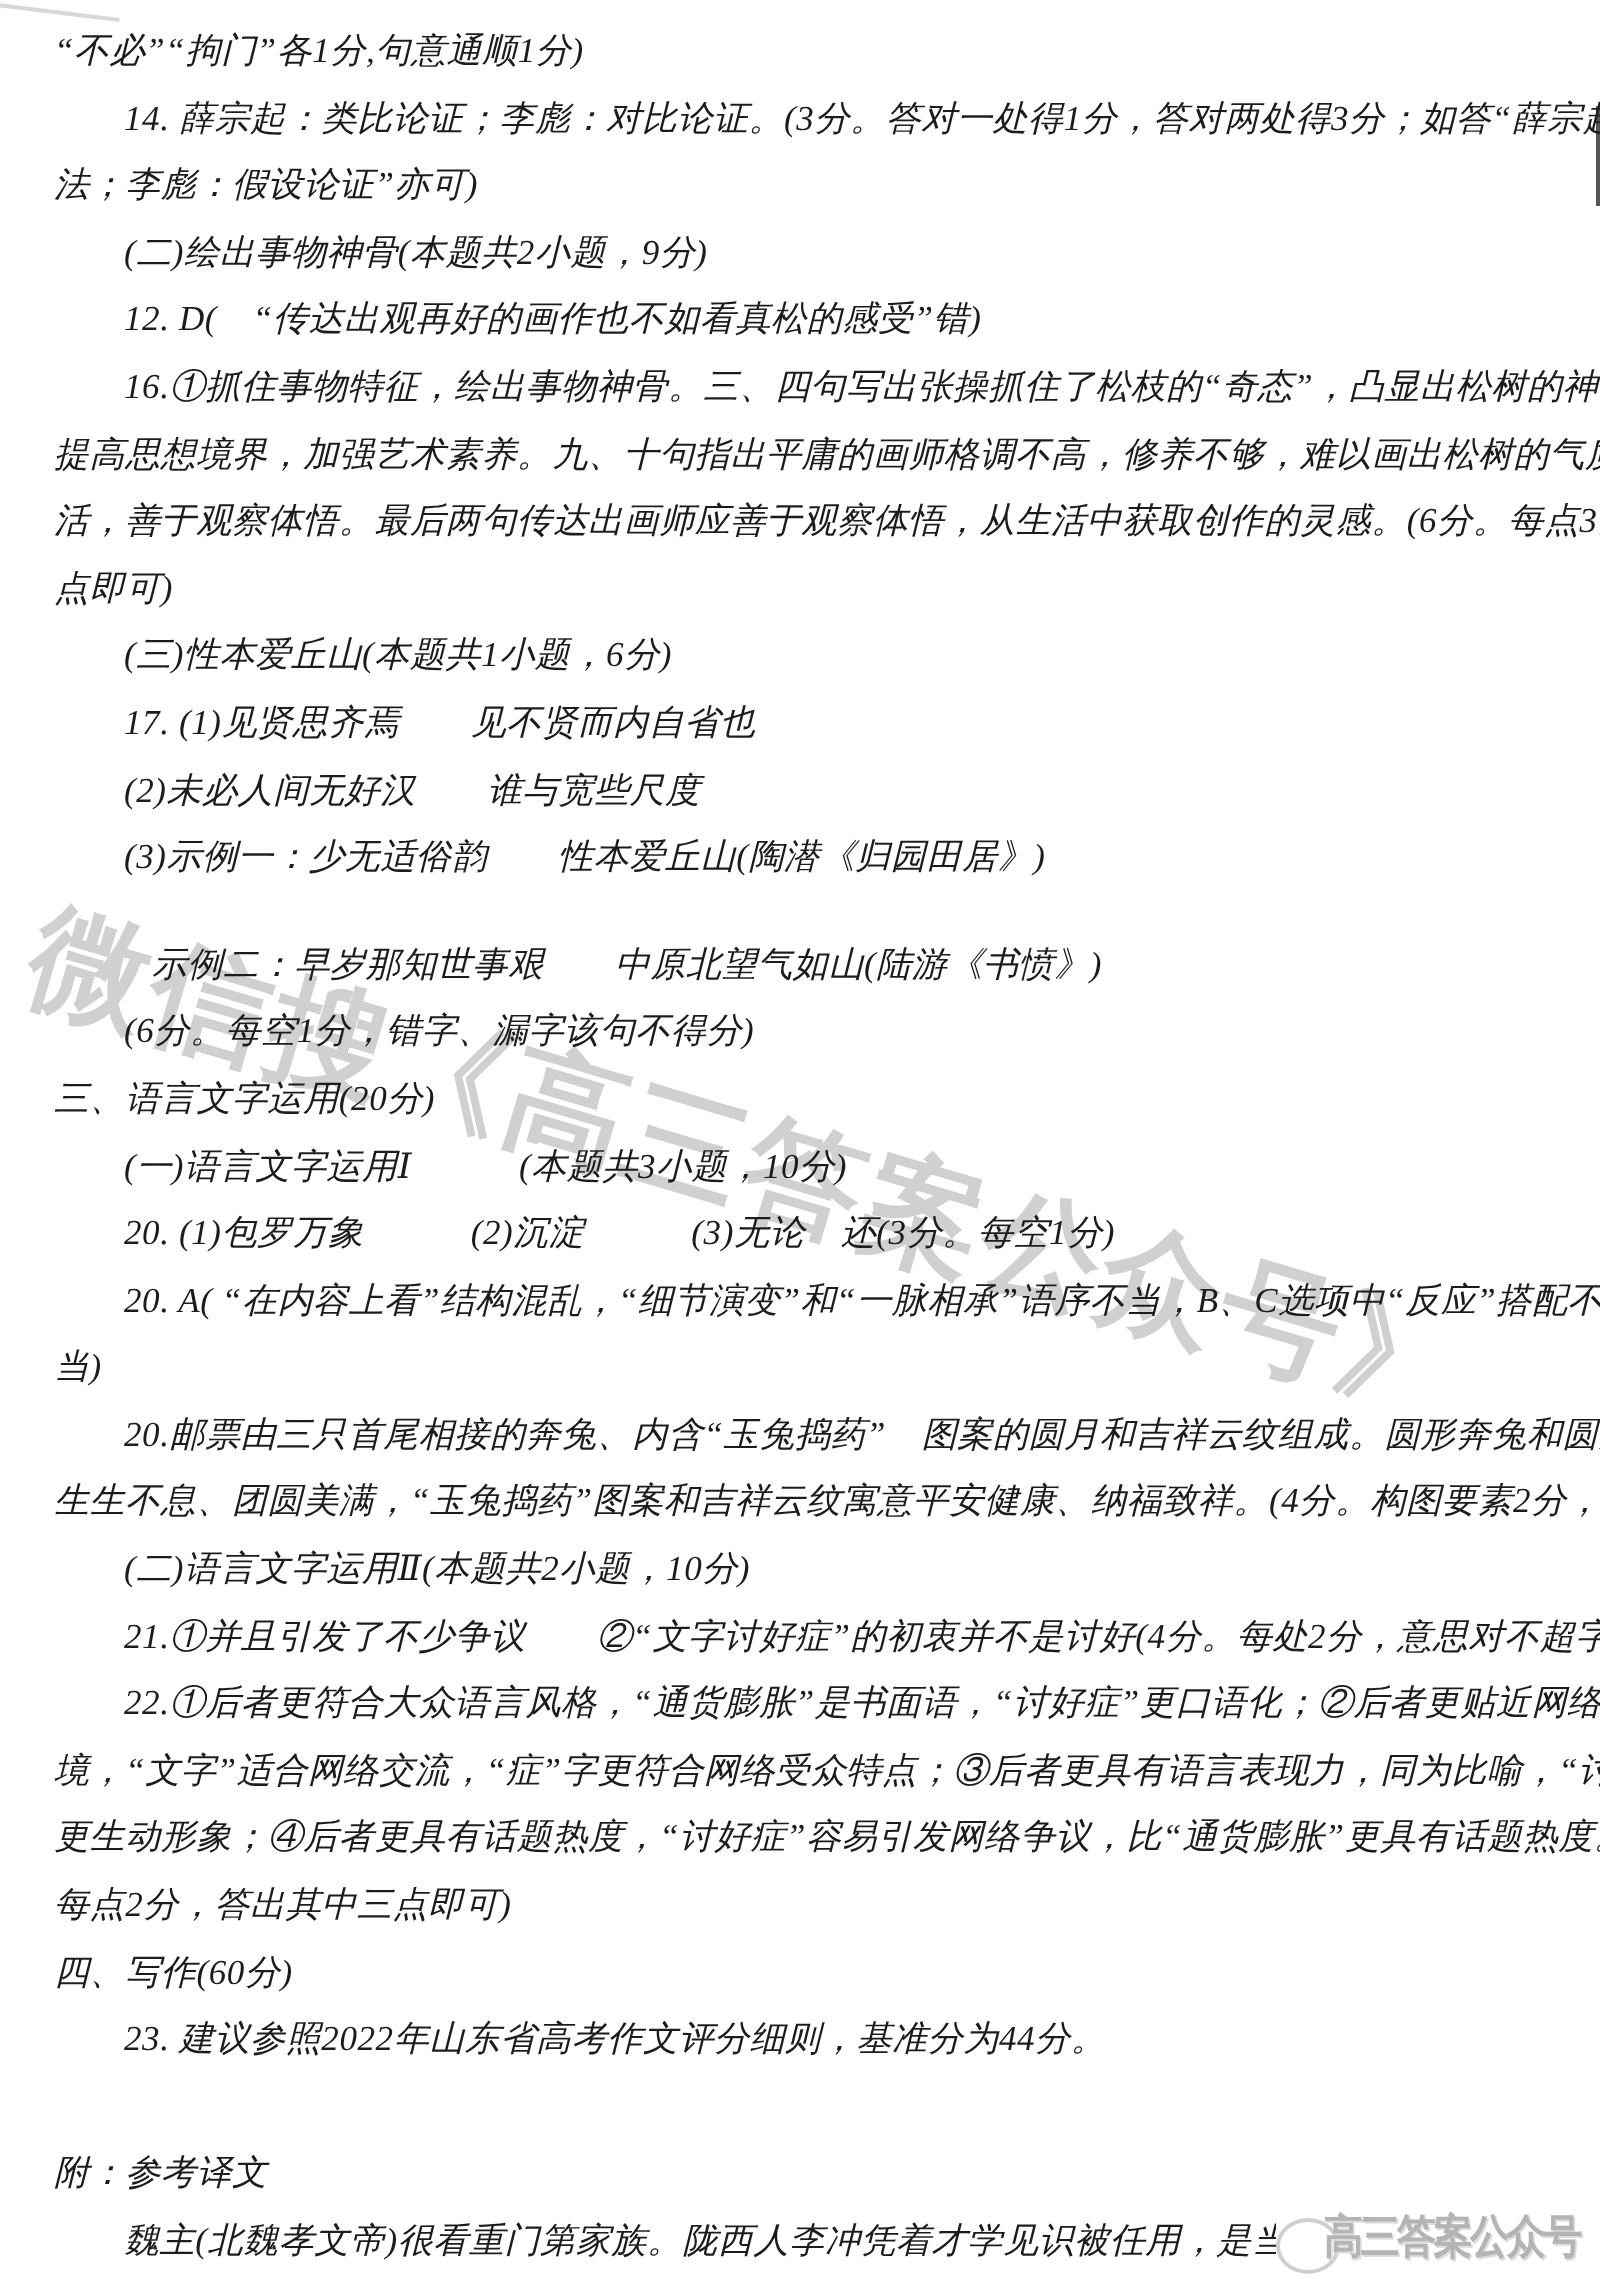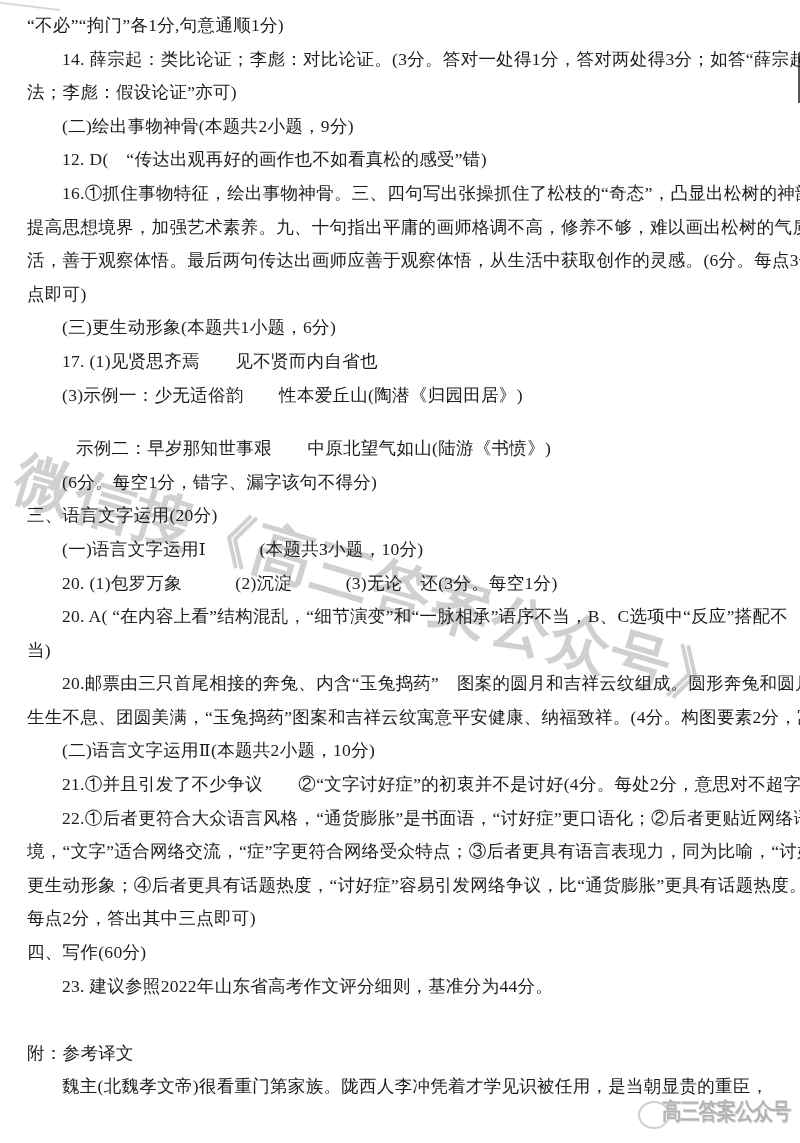--- a/index.html
+++ b/index.html
@@ -9,20 +9,21 @@
     position: relative;
     overflow: hidden;
     font-family: "Liberation Serif", "DejaVu Serif", serif;
     color: #1c1c1c;
   }
   
   .doc {
     position: relative;
     z-index: 2;
     padding-top: 9px;
+    font-style: italic;
   }
   .line {
     height: 33.6px;
     line-height: 33.6px;
     font-size: 17.5px;
     letter-spacing: 0.3px;
     white-space: pre;
   }
   .flush   { padding-left: 27px; }
   .indent  { padding-left: 62px; }
@@ -43,20 +44,21 @@
     pointer-events: none;
   }
   
   .stamp {
     position: absolute;
     right: 6px; bottom: 3px;
     width: 156px; height: 44px;
     background: #ffffff;
     z-index: 3;
     display: flex;
+    align-items: center;
   }
   .stamp-circle {
     flex: none;
     width: 28px; height: 24px;
     border: 2px solid #cfcfcf;
     border-radius: 50%;
     background: #ffffff;
     margin-right: -8px;
     transform: translateY(5px);
   }
@@ -100,22 +102,23 @@
 
 <div class="line flush">“不必”“拘门”各1分,句意通顺1分)</div>
     <div class="line indent">14. 薛宗起：类比论证；李彪：对比论证。(3分。答对一处得1分，答对两处得3分；如答“薛宗起：归谬</div>
     <div class="line flush">法；李彪：假设论证”亦可)</div>
     <div class="line indent">(二)绘出事物神骨(本题共2小题，9分)</div>
     <div class="line indent">12. D(　“传达出观再好的画作也不如看真松的感受”错)</div>
     <div class="line indent">16.①抓住事物特征，绘出事物神骨。三、四句写出张操抓住了松枝的“奇态”，凸显出松树的神韵。②</div>
     <div class="line flush">提高思想境界，加强艺术素养。九、十句指出平庸的画师格调不高，修养不够，难以画出松树的气质。③深入生</div>
     <div class="line flush">活，善于观察体悟。最后两句传达出画师应善于观察体悟，从生活中获取创作的灵感。(6分。每点3分，任答两</div>
     <div class="line flush">点即可)</div>
-    <div class="line indent">(三)更生动形象(本题共1小题，6分)</div>
+    <div class="line indent">(三)性本爱丘山(本题共1小题，6分)</div>
     <div class="line indent">17. (1)见贤思齐焉　　见不贤而内自省也</div>
+    <div class="line indent">(2)未必人间无好汉　　谁与宽些尺度</div>
     <div class="line indent">(3)示例一：少无适俗韵　　性本爱丘山(陶潜《归园田居》)</div>
     <div class="line indent2">示例二：早岁那知世事艰　　中原北望气如山(陆游《书愤》)</div>
     <div class="line indent">(6分。每空1分，错字、漏字该句不得分)</div>
     <div class="line flush">三、语言文字运用(20分)</div>
     <div class="line indent">(一)语言文字运用Ⅰ　　　(本题共3小题，10分)</div>
     <div class="line indent">20. (1)包罗万象　　　(2)沉淀　　　(3)无论　还(3分。每空1分)</div>
     <div class="line indent">20. A( “在内容上看”结构混乱，“细节演变”和“一脉相承”语序不当，B、C选项中“反应”搭配不</div>
     <div class="line flush">当)</div>
     <div class="line indent">20.邮票由三只首尾相接的奔兔、内含“玉兔捣药”　图案的圆月和吉祥云纹组成。圆形奔兔和圆月寓意</div>
     <div class="line flush">生生不息、团圆美满，“玉兔捣药”图案和吉祥云纹寓意平安健康、纳福致祥。(4分。构图要素2分，寓意2分)</div>

